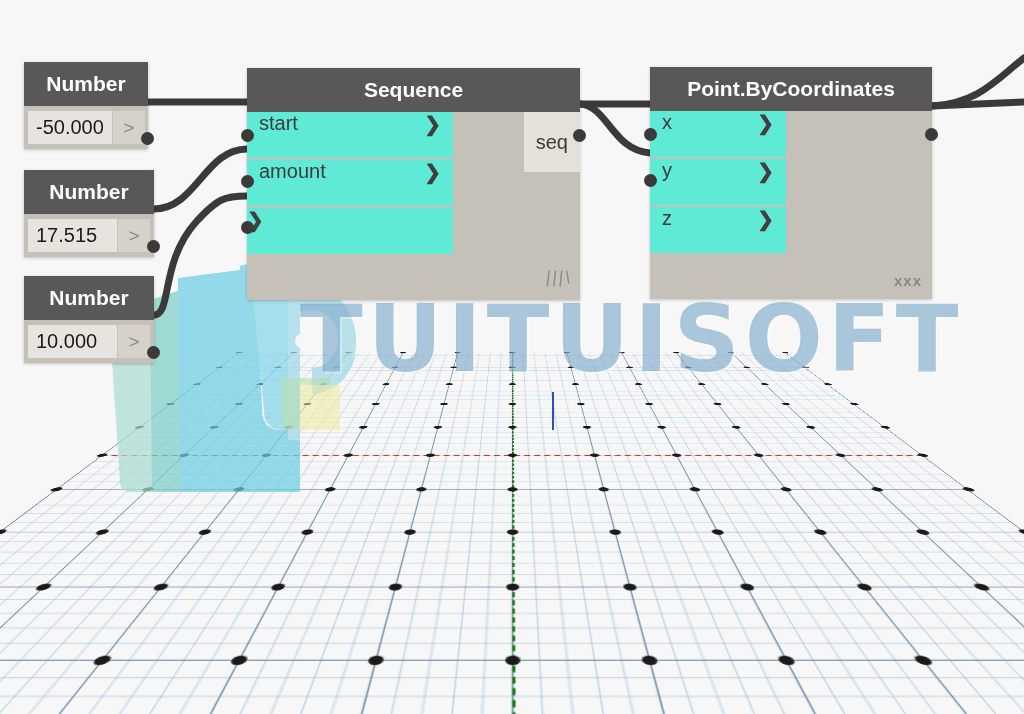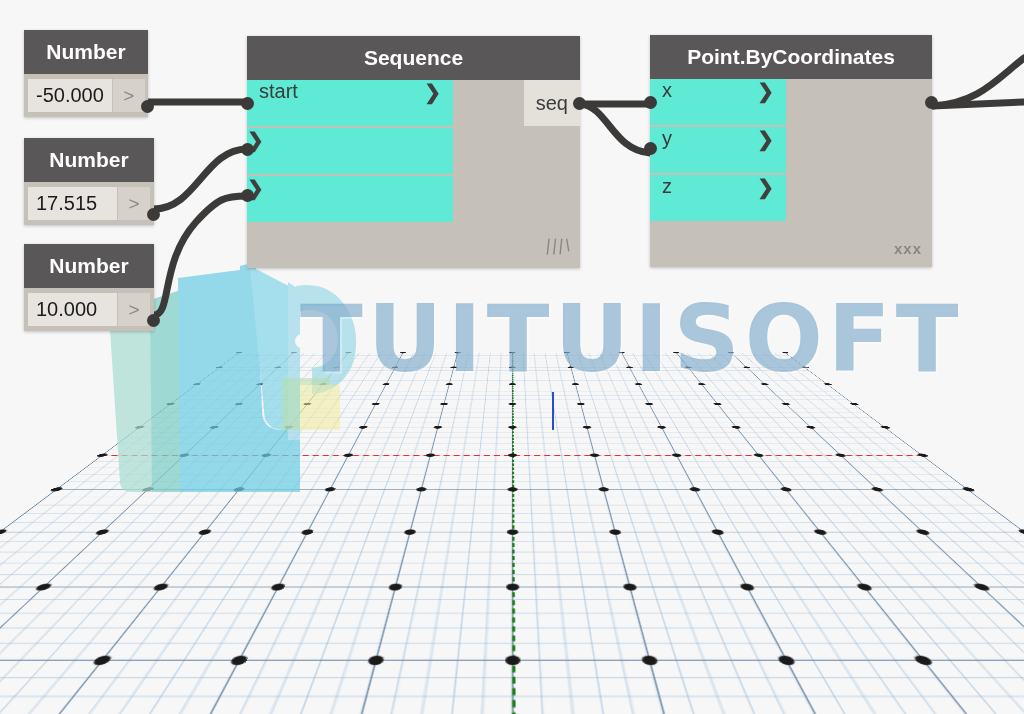--- a/index.html
+++ b/index.html
@@ -118,20 +118,21 @@
     letter-spacing: 4px;
     color: rgba(110,160,200,.58);
     white-space: nowrap;
   }
 
   
   .node {
     position: absolute;
     background: #c6c1b8;
     box-shadow: 0 1px 3px rgba(0,0,0,.22);
+    margin-top: 32px;
   }
   .node-header {
     background: #595757;
     color: #ffffff;
     font-size: 21px;
     font-weight: bold;
     text-align: center;
     line-height: 1;
     padding: 11px 12px 12px;
     white-space: nowrap;
@@ -194,21 +195,21 @@
     left: 0; top: 0;
   }
   .out-col {
     position: absolute;
     right: 0; top: 0;
   }
   .out-row {
     display: flex;
     align-items: center;
     justify-content: flex-end;
-    height: 46px;
+    height: 60px;
     background: #e4e1db;
   }
   .out-label {
     font-size: 20px;
     color: #3b3b3b;
     padding: 0 12px;
     white-space: nowrap;
   }
   .node-footer {
     position: absolute;
@@ -436,20 +437,21 @@
   <div class="node" id="node-sequence" style="left:247px; top:36px; width:333px; height:232px;">
     <div class="node-header">Sequence</div>
     <div class="node-body" style="position:relative;height:182px;">
 
       <div class="in-col" style="width:206px;">
         <div class="port-row">
           <span class="port-label">start</span>
           <span class="port-chev">❯</span>
         </div>
         <div class="port-row">
+          <span class="port-label">amount</span>
           <span class="port-chev">❯</span>
         </div>
         <div class="port-row">
           <span class="port-chev">❯</span>
         </div>
       </div>
 
       <div class="out-col">
         <div class="out-row">
           <span class="out-label">seq</span>

